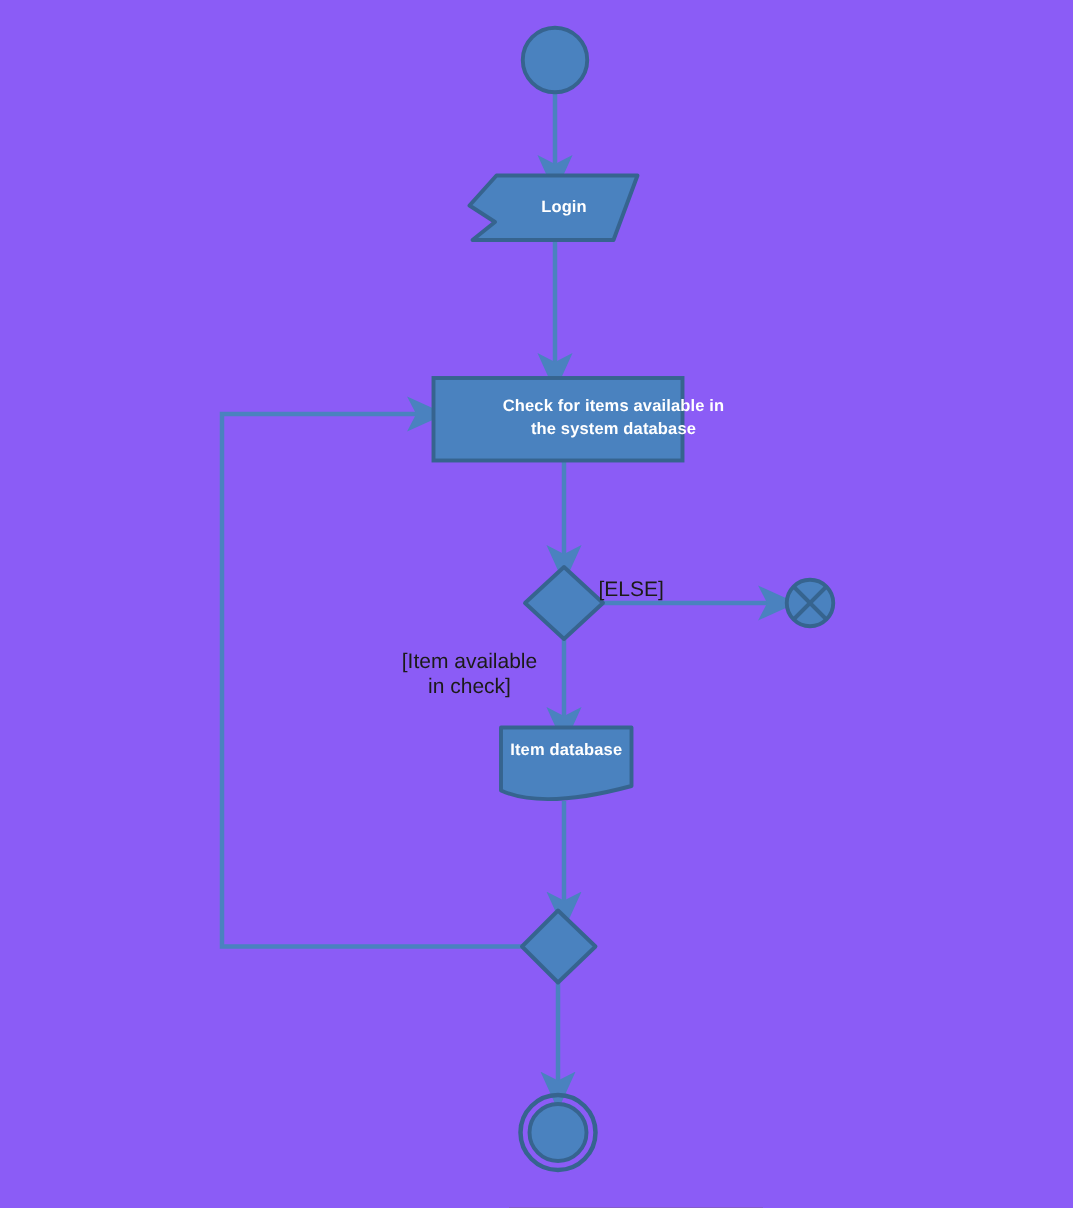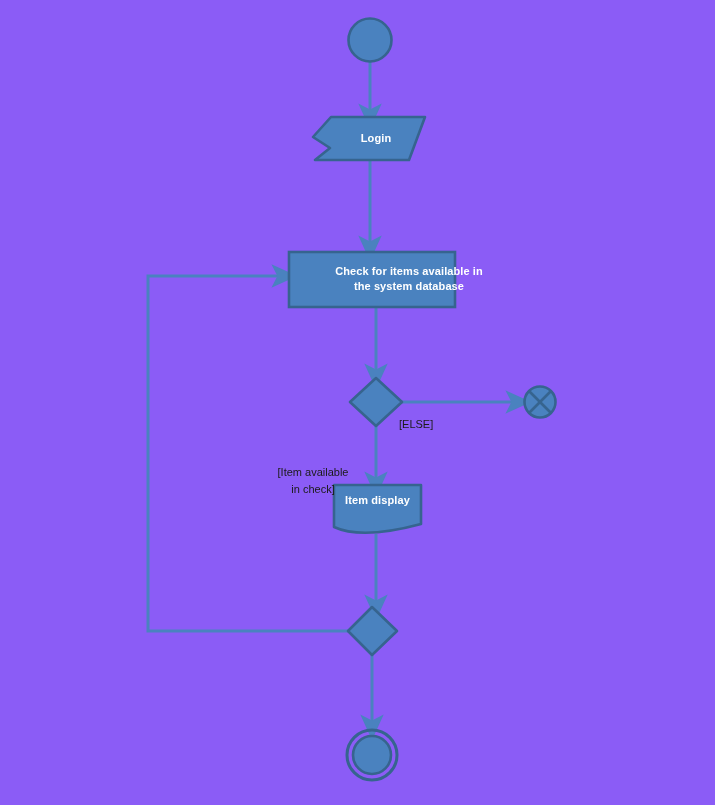--- a/index.html
+++ b/index.html
@@ -31,26 +31,25 @@
     font-weight: bold;
     text-align: center;
     line-height: 15px;
     letter-spacing: 0.1px;
     pointer-events: none;
     white-space: pre-line;
   }
   .guard-label {
     position: absolute;
     color: #1b1b18;
-    font-size: 11px;
+    font-size: 14px;
     font-weight: normal;
     text-align: center;
     line-height: 17px;
     white-space: pre-line;
-    margin-top: 32px;
   }
 </style>
 </head>
 <body>
 
 <div id="canvas">
 
   <svg id="diagram-svg" viewBox="0 0 715 805" xmlns="http://www.w3.org/2000/svg">
 
     <defs>
@@ -126,21 +125,21 @@
       <circle cx="372" cy="755" r="19" fill="#4a82bf" stroke="#36648f" stroke-width="2.6"></circle>
     </g>
 
   </svg>
 
   <div class="node-label" style="left:331px; top:131px; width:90px;">Login</div>
 
   <div class="node-label" style="left:291px; top:264px; width:148px;margin-left:44px;">Check for items available in
 the system database</div>
 
-  <div class="node-label" style="left:334px; top:493px; width:87px;">Item display</div>
+  <div class="node-label" style="left:334px; top:493px; width:87px;">Item database</div>
 
   <div class="guard-label" style="left:399px; top:384px; width:80px; text-align:left;">[ELSE]</div>
 
   <div class="guard-label" style="left:258px; top:432px; width:110px;">[Item available
 in check]</div>
 
 
 </div>
 
 </body></html>

